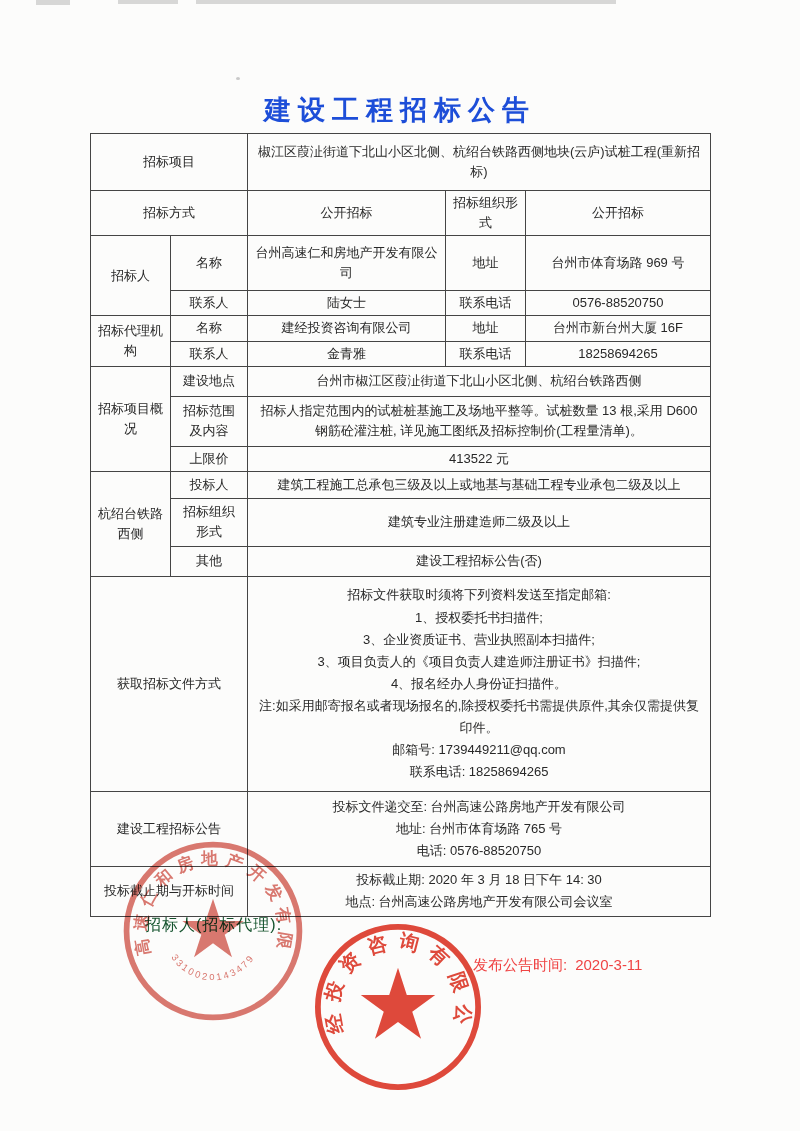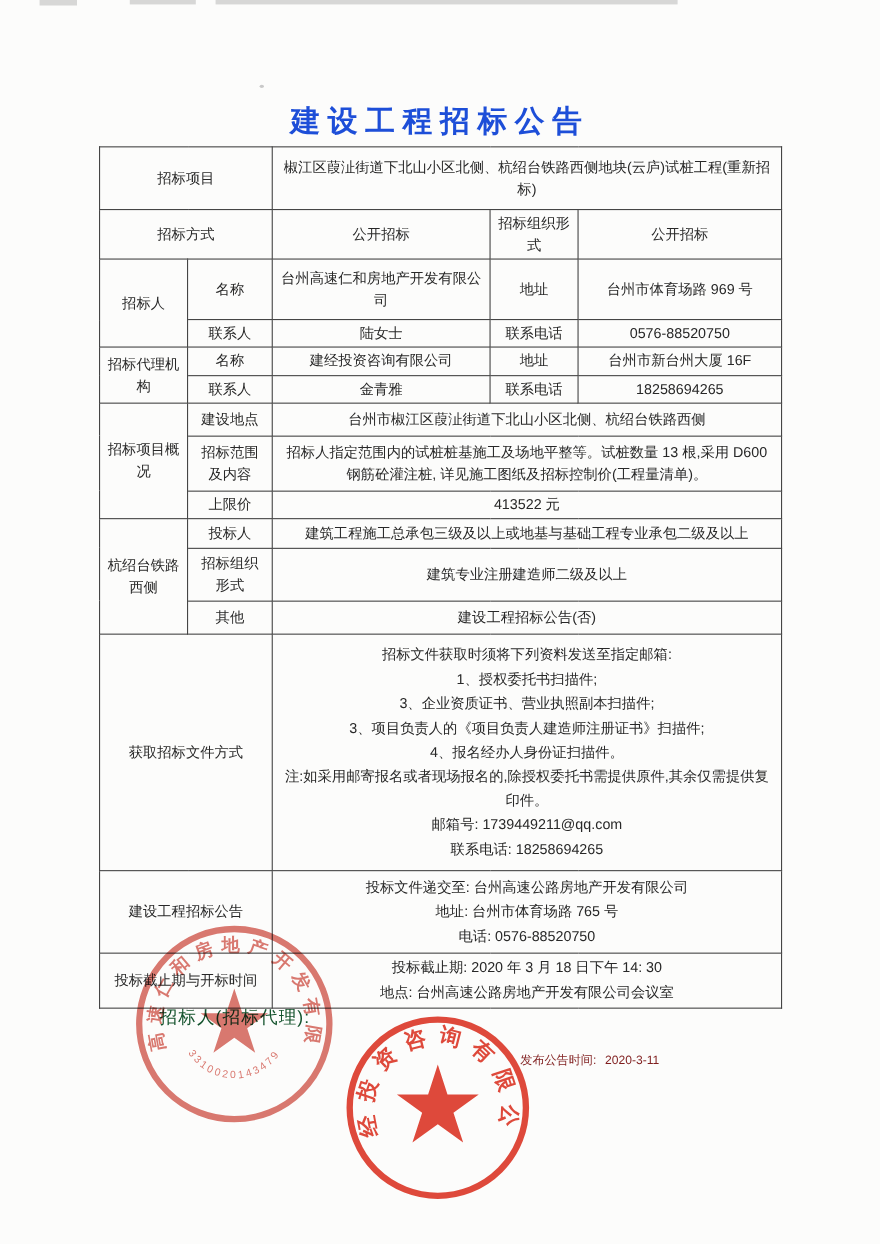--- a/index.html
+++ b/index.html
@@ -23,21 +23,21 @@
   table.main td {
     border:1px solid #454545; padding:2px 6px; text-align:center;
     vertical-align:middle; line-height:1.55; overflow:hidden;
   }
   td.lft { text-align:left; padding-left:9px; }
   .line { line-height:1.7; }
 
   .signer {
     position:absolute; left:145px; top:915px; font-size:16px; letter-spacing:1px; color:#14532d;
   }
-  .publish { position:absolute; left:473px; top:956px; font-size:11px; color:#7f1d1d; }
+  .publish { position:absolute; left:473px; top:956px; font-size:15px; color:#ef4444; }
   .publish .gap { display:inline-block; width:8px; }
 
   .seal { position:absolute; pointer-events:none; mix-blend-mode:multiply; }
   .seal-left  { left:118px; top:836px; opacity:.74; }
   .seal-right { left:309px; top:918px; opacity:.87; }
 </style>
 </head>
 <body>
 
 <div class="page">

